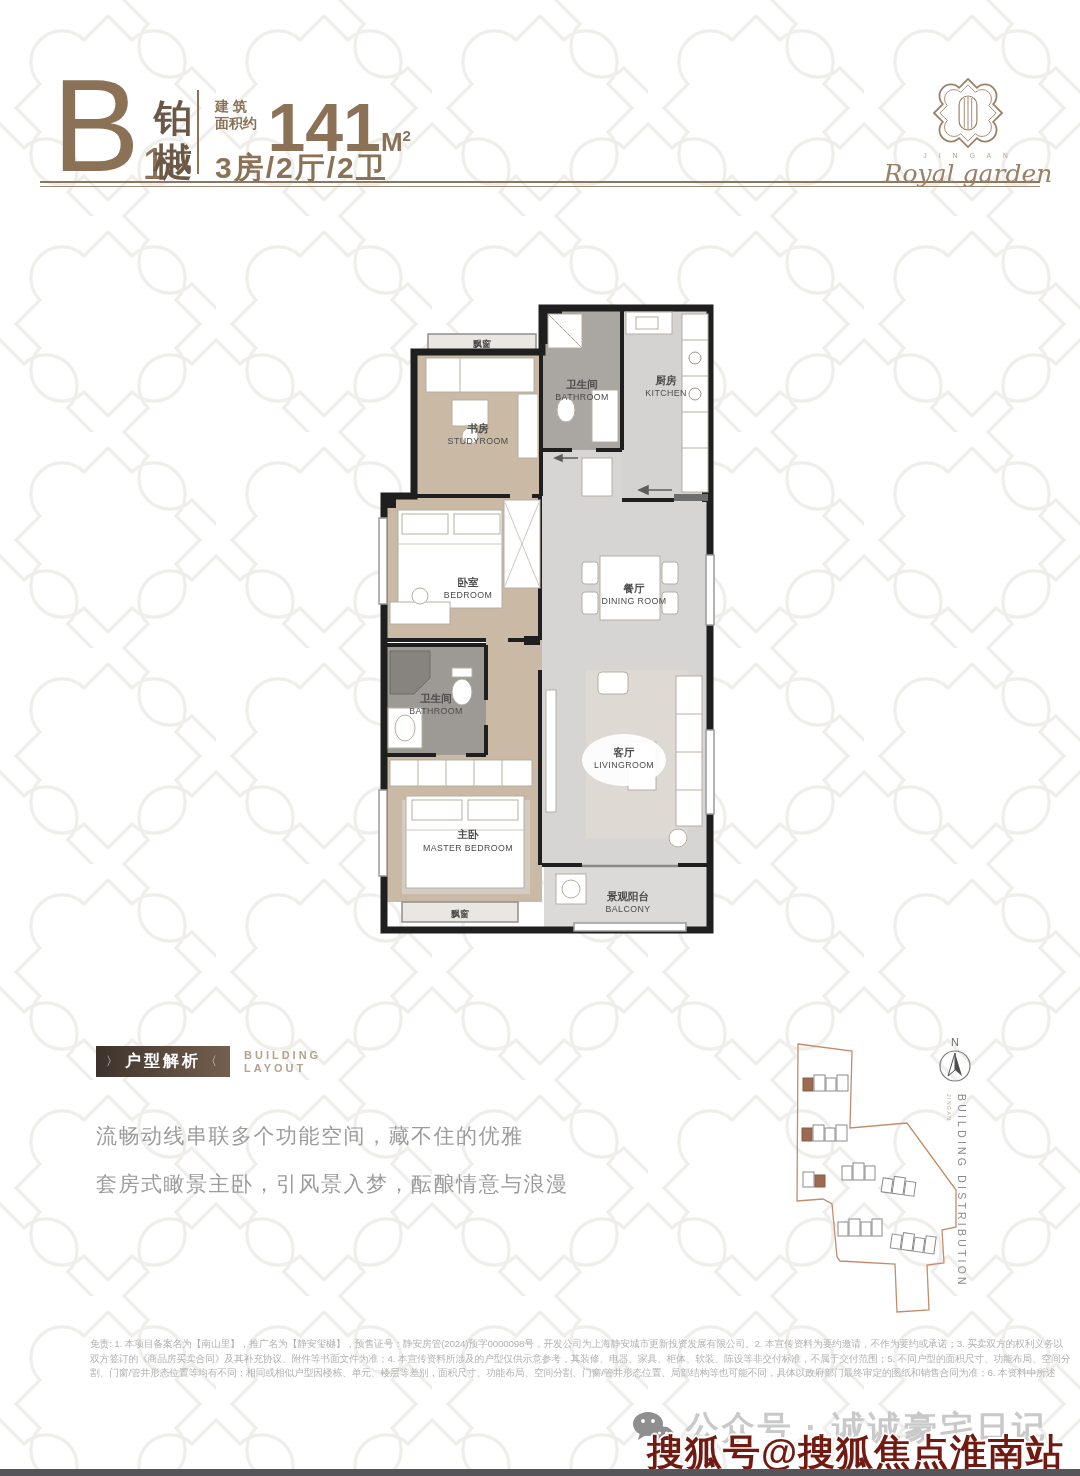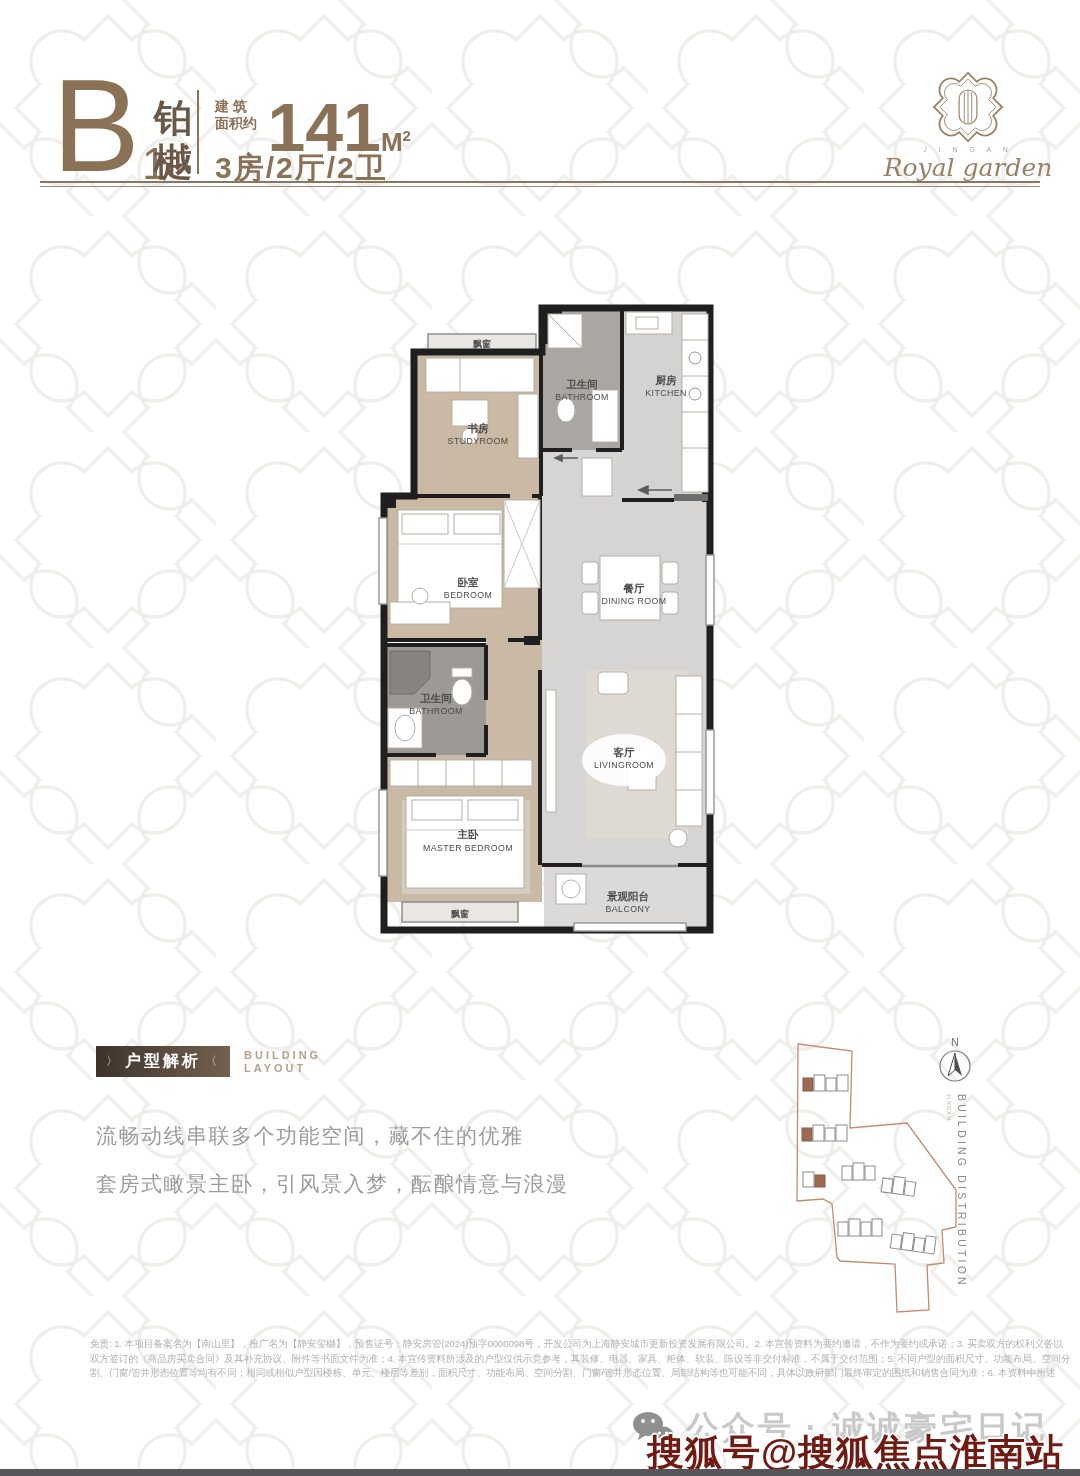--- a/index.html
+++ b/index.html
@@ -20,21 +20,21 @@
   .area-label{display:inline-block;vertical-align:top;color:#8b7257;font-size:14px;line-height:17px;
               font-weight:600;margin-top:2px;}
   .area-val{display:inline-block;vertical-align:top;color:#8b7257;font-size:68px;line-height:62px;
             font-weight:700;margin-left:6px;}
   .area-unit{font-size:26px;font-weight:700;margin-top:21px;}
   .area-unit sup{font-size:15px;}
   .spec{left:215px;top:148px;color:#8b7257;font-size:30px;font-weight:700;letter-spacing:2px;}
   .rule{left:40px;top:181px;width:1000px;height:3px;border-top:2px solid #8d7660;border-bottom:1px solid #9d8a74;}
 
   
-  .logo-box{left:880px;top:70px;width:176px;text-align:center;}
+  .logo-box{left:880px;top:76px;width:176px;text-align:center;}
   .logo-small{font-size:7px;letter-spacing:5px;color:#b3a28d;margin-top:2px;}
   .logo-script{font-family:"DejaVu Serif",serif;font-style:italic;font-size:25px;color:#9a8066;margin-top:0px;}
 
   
   #floorplan{left:376px;top:300px;}
   #floorplan text{font-family:"Liberation Sans",sans-serif;fill:#4b4b4b;}
   .rzh{font-size:10.5px;font-weight:600;}
   .ren{font-size:8.8px;letter-spacing:.4px;}
   .rbay{font-size:9px;font-weight:600;fill:#555;}
 

